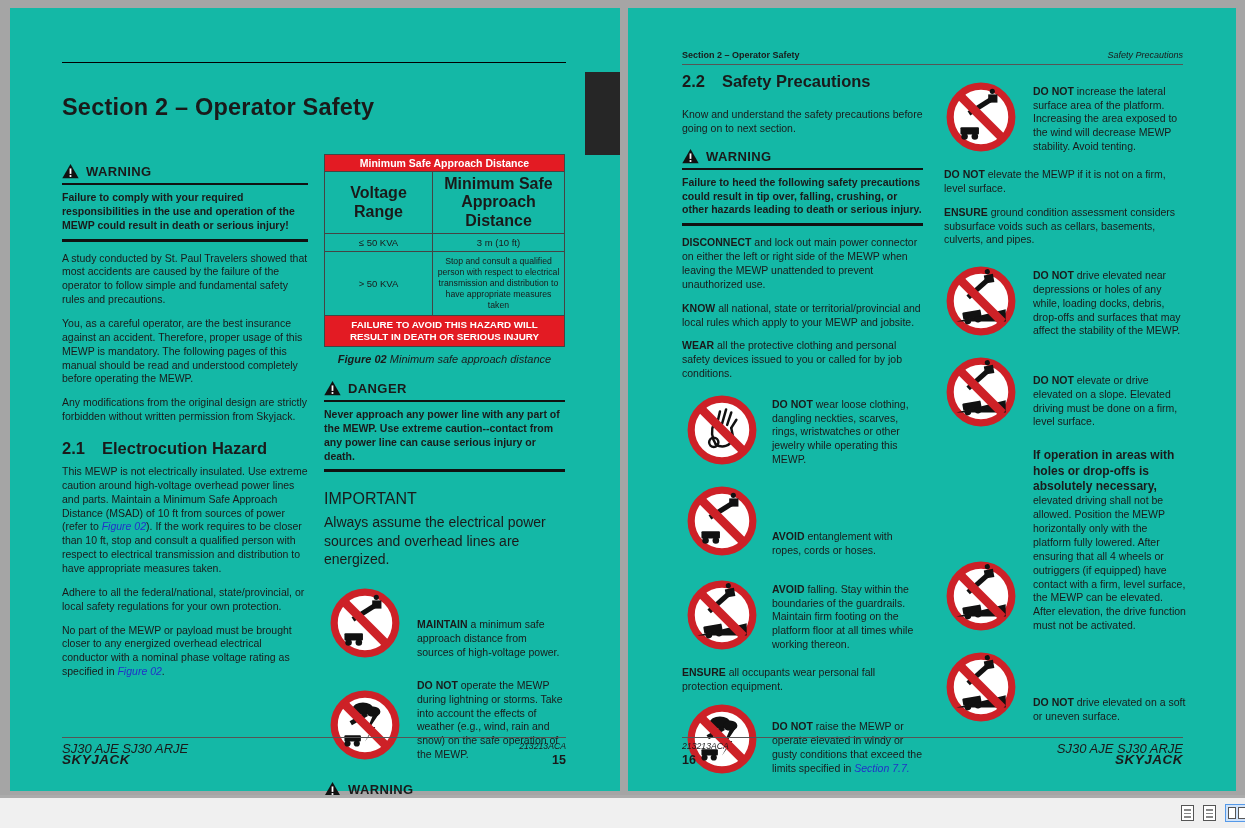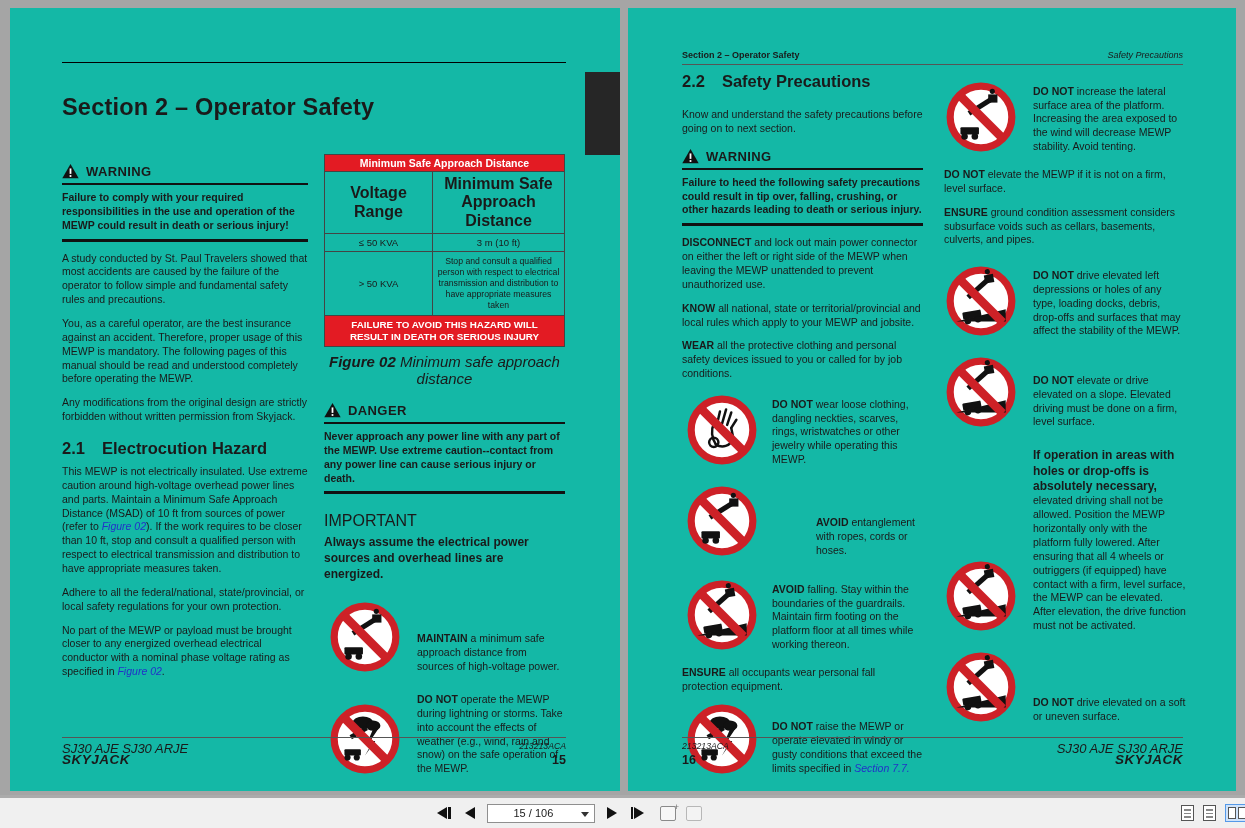--- a/index.html
+++ b/index.html
@@ -31,31 +31,31 @@
   #lp-col2 { left:314px; top:146px; width:241px; }
   #rp-col1 { left:54px;  top:64px;  width:241px; }
   #rp-col2 { left:316px; top:64px;  width:243px; }
 
   
   .alert { margin-top:16px; }
   .alert-head { display:flex; align-items:center; gap:7px; font-size:13px; font-weight:bold; letter-spacing:.4px; padding-bottom:4px; border-bottom:2px solid #111; }
   .alert-body { font-size:10.5px; font-weight:bold; line-height:1.32; padding:6px 0 6px 0; border-bottom:3px solid #111; }
   .tri-icon { width:17px; height:15px; flex:0 0 auto; }
   .important-head { font-size:16px; font-weight:normal; }
-  .important-body { font-size:12px; font-weight:bold; line-height:1.32; margin-top:5px; }
+  .important-body { font-size:14px; font-weight:normal; line-height:1.32; margin-top:5px; }
 
   
   .msad { width:100%; border-collapse:collapse; border:1.5px solid #333; }
   .msad th, .msad td { border:1px solid #444; text-align:center; vertical-align:middle; }
   .msad .ttl { background:#e31b23; color:#fff; font-size:10.5px; font-weight:bold; padding:2px 0; }
   .msad .hdr { font-size:16px; font-weight:bold; padding:3px 2px; line-height:1.15; }
   .msad .cell { font-size:9.5px; padding:3px 2px; }
   .msad .cell-small { font-size:8.7px; line-height:1.25; padding:4px 3px; }
   .msad .ftr { background:#e31b23; color:#fff; font-size:9.8px; font-weight:bold; line-height:1.25; padding:3px 18px; }
-  .fig-cap { margin-top:6px; text-align:center; font-size:15px; font-style:italic; }
+  .fig-cap { margin-top:6px; text-align:center; font-size:11px; font-style:italic; }
   .fig-cap .fig-lbl { font-weight:bold; }
 
   
   .icon-row { display:flex; align-items:flex-end; margin-top:17px; }
   .pr-icon { width:74px; height:74px; flex:0 0 auto; }
   .icon-row .txt { margin-left:15px; margin-top:2px; font-size:10.5px; line-height:1.32; }
   .bold-intro { font-size:12px; font-weight:bold; line-height:1.28; }
 
   
   .rp-header-left  { position:absolute; left:54px; top:42px; font-size:9px; font-weight:bold; }
@@ -280,21 +280,21 @@
     <p class="body-txt para"><span class="lead">KNOW</span><span> all national, state or territorial/provincial and local rules which apply to your MEWP and jobsite.</span></p>
     <p class="body-txt para"><span class="lead">WEAR</span><span> all the protective clothing and personal safety devices issued to you or called for by job conditions.</span></p>
 
     <div class="icon-row" style="margin-top:12px; padding-left:3px;">
       <svg class="pr-icon" viewBox="0 0 72 72">
           <use href="#icon-hand"></use>
         </svg>
       <div class="txt" style="margin-left:13px;"><span class="lead">DO NOT</span><span> wear loose clothing, dangling neckties, scarves, rings, wristwatches or other jewelry while operating this MEWP.</span></div>
     </div>
 
-    <div class="icon-row" style="padding-left:3px;gap:44px;">
+    <div class="icon-row" style="padding-left:3px;">
       <svg class="pr-icon" viewBox="0 0 72 72">
           <use href="#icon-machine"></use>
         </svg>
       <div class="txt" style="margin-left:13px;"><span class="lead">AVOID</span><span> entanglement with ropes, cords or hoses.</span></div>
     </div>
 
     <div class="icon-row" style="margin-top:20px; padding-left:3px;">
       <svg class="pr-icon" viewBox="0 0 72 72">
           <use href="#icon-slope"></use>
         </svg>
@@ -319,21 +319,21 @@
       <div class="txt"><span class="lead">DO NOT</span><span> increase the lateral surface area of the platform. Increasing the area exposed to the wind will decrease MEWP stability. Avoid tenting.</span></div>
     </div>
 
     <p class="body-txt" style="margin-top:14px;"><span class="lead">DO NOT</span><span> elevate the MEWP if it is not on a firm, level surface.</span></p>
     <p class="body-txt" style="margin-top:10px;"><span class="lead">ENSURE</span><span> ground condition assessment considers subsurface voids such as cellars, basements, culverts, and pipes.</span></p>
 
     <div class="icon-row">
       <svg class="pr-icon" viewBox="0 0 72 72">
           <use href="#icon-slope"></use>
         </svg>
-      <div class="txt"><span class="lead">DO NOT</span><span> drive elevated left depressions or holes of any type, loading docks, debris, drop-offs and surfaces that may affect the stability of the MEWP.</span></div>
+      <div class="txt"><span class="lead">DO NOT</span><span> drive elevated near depressions or holes of any while, loading docks, debris, drop-offs and surfaces that may affect the stability of the MEWP.</span></div>
     </div>
 
     <div class="icon-row">
       <svg class="pr-icon" viewBox="0 0 72 72">
           <use href="#icon-slope"></use>
         </svg>
       <div class="txt"><span class="lead">DO NOT</span><span> elevate or drive elevated on a slope. Elevated driving must be done on a firm, level surface.</span></div>
     </div>
 
     <div class="icon-row">
@@ -352,44 +352,20 @@
   </div>
 
   <div class="rule" style="left:54px; top:729px; width:501px; background:#555;"></div>
   <div class="footer-doc" style="left:54px; top:733px;">213213ACA</div>
   <div class="footer-page" style="left:54px; top:745px;">16</div>
   <div class="footer-models" style="right:53px; top:733px;">SJ30 AJE  SJ30 ARJE</div>
   <div class="logo" style="right:53px; top:744px;">SKYJACK</div>
 </div>
 
 <div id="toolbar">
-  <div class="tb-group" id="tb-nav">
-    <div class="tb-btn">
-        <span class="tri-l"></span>
-        <span class="vbar"></span>
-      </div>
-    <div class="tb-btn">
-        <span class="tri-l"></span>
-      </div>
-    <div class="page-combo">
-      <span>15 / 106</span>
-      <span class="combo-caret"></span>
-    </div>
-    <div class="tb-btn">
-        <span class="tri-r"></span>
-      </div>
-    <div class="tb-btn">
-        <span class="vbar"></span>
-        <span class="tri-r"></span>
-      </div>
-    <div class="doc-icon" style="margin-left:4px;">
-        <span class="plus">+</span>
-      </div>
-    <div class="doc-icon dim"></div>
-  </div>
 
   <div class="tb-group" id="tb-views">
     <div class="view-icon">
         <i></i>
         <i></i>
         <i></i>
       </div>
     <div class="view-icon">
         <i></i>
         <i></i>

